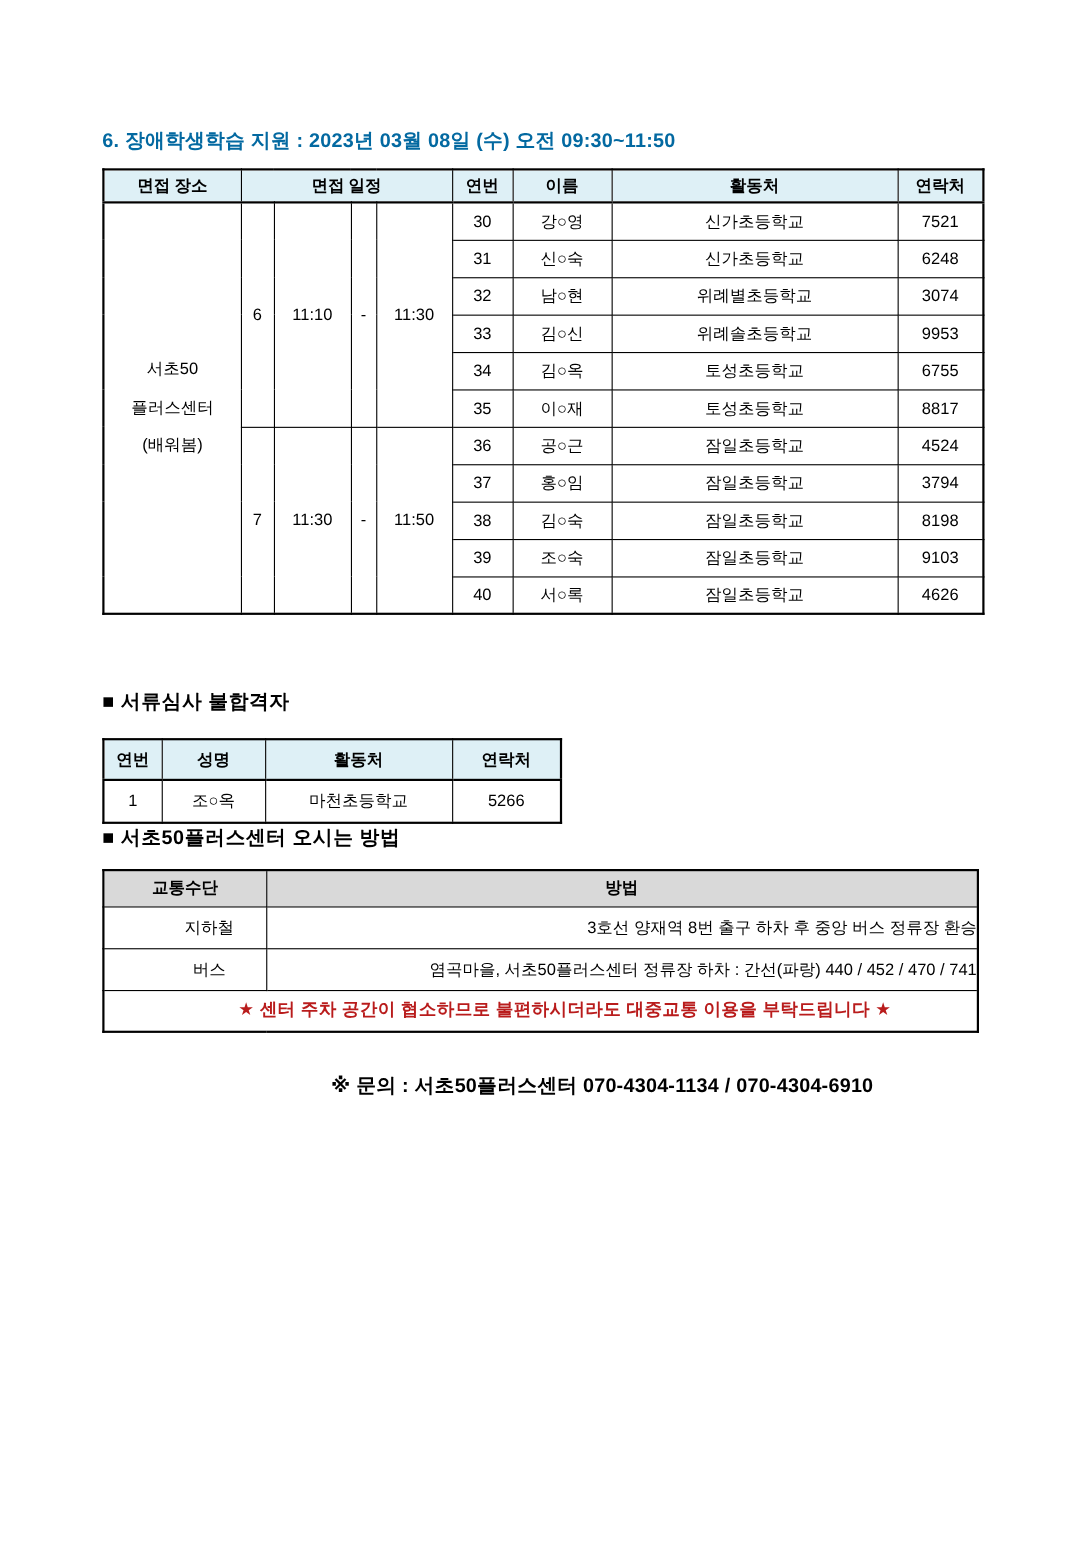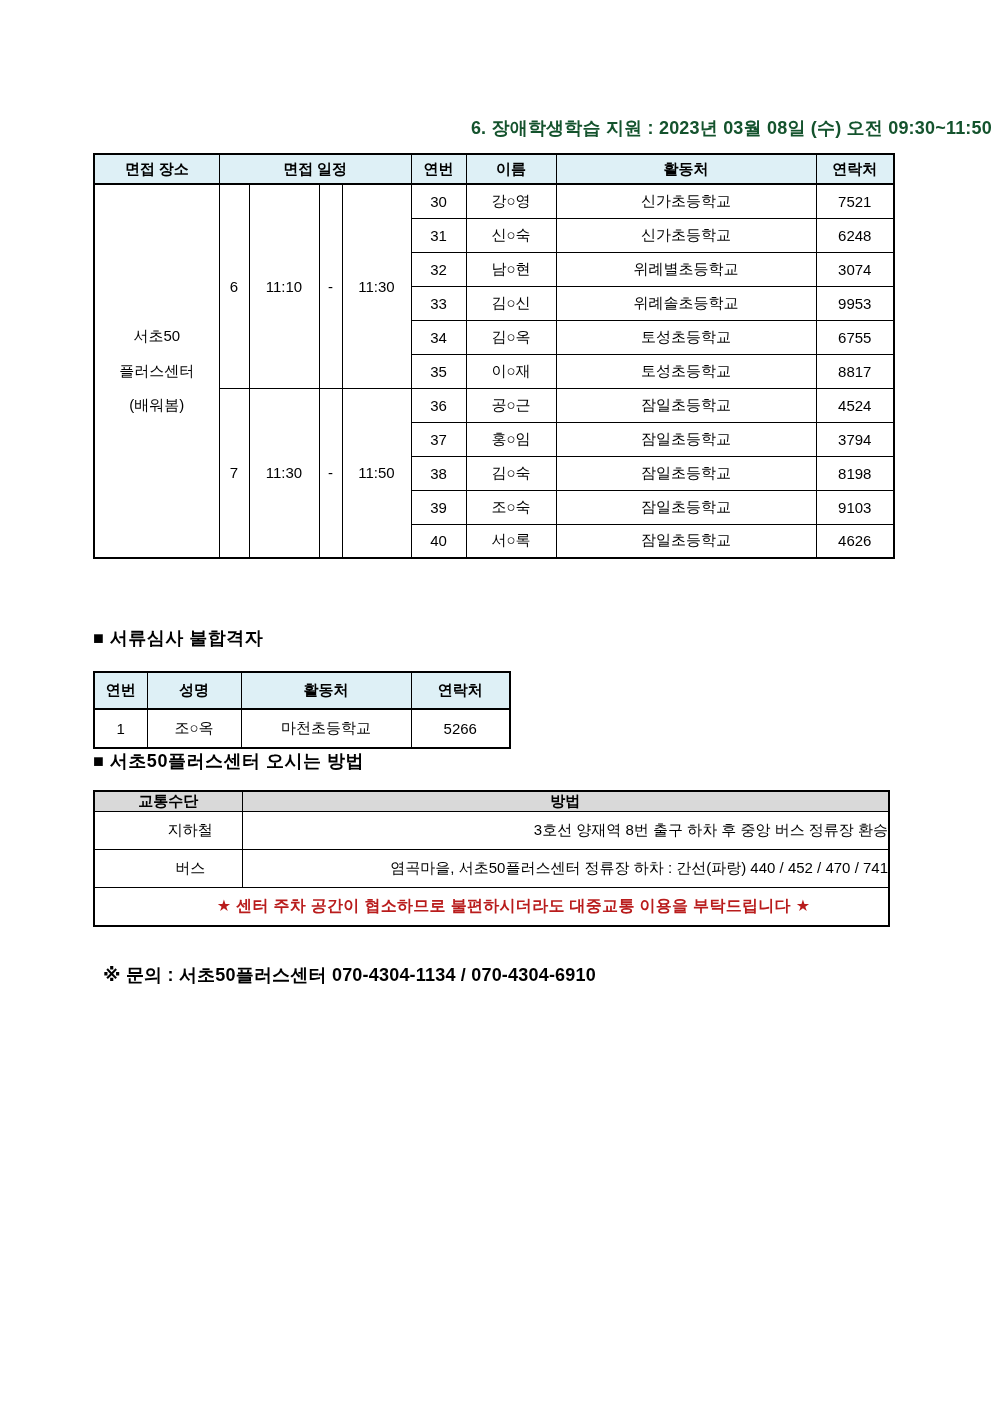--- a/index.html
+++ b/index.html
@@ -11,26 +11,25 @@
   .page {
     position: relative;
     width: 992px;
     height: 1403px;
     background: #ffffff;
     overflow: hidden;
   }
   .content { padding-left: 93px; padding-top: 116px; }
 
   .doc-title {
-    color: #14532d;
+    color: #0369a1;
     font-size: 18px;
     font-weight: bold;
     letter-spacing: 0.2px;
     margin-bottom: 13px;
-    text-align: right;
   }
 
   table { border-collapse: collapse; table-layout: fixed; }
   td, th { border: 1px solid #000; text-align: center; vertical-align: middle; font-size: 15px; overflow: hidden; }
 
   
   .tbl-main { width: 800px; border: 2px solid #000; }
   .tbl-main th {
     background: #DEF0F6;
     border-bottom: 2px solid #000;
@@ -58,38 +57,39 @@
     font-weight: bold;
     height: 37px;
   }
   .tbl-rejected td { height: 39px; }
 
   
   .tbl-directions { width: 795px; border: 2px solid #000; }
   .tbl-directions th {
     background: #D9D9D9;
     font-weight: bold;
-    height: 20px;
+    height: 33px;
     border-bottom: 1px solid #000;
   }
   .tbl-directions td { height: 38px; padding-left: 44px; }
   .tbl-directions td.method-cell { text-align: right; padding-left: 21px; }
   .notice-cell {
     color: #b91c1c;
     font-weight: bold;
     font-size: 16px;
     letter-spacing: 0.3px;
   }
 
   .footer-contact {
     margin-top: 36px;
     margin-left: 10px;
     font-size: 18px;
     font-weight: bold;
     letter-spacing: 0.2px;
+    text-align: center;
   }
 
   col.c-place { width: 125px; }
   col.c-grp { width: 30px; }
   col.c-t1 { width: 70px; }
   col.c-dash { width: 23px; }
   col.c-t2 { width: 69px; }
   col.c-no { width: 55px; }
   col.c-name { width: 90px; }
   col.c-org { width: 260px; }

